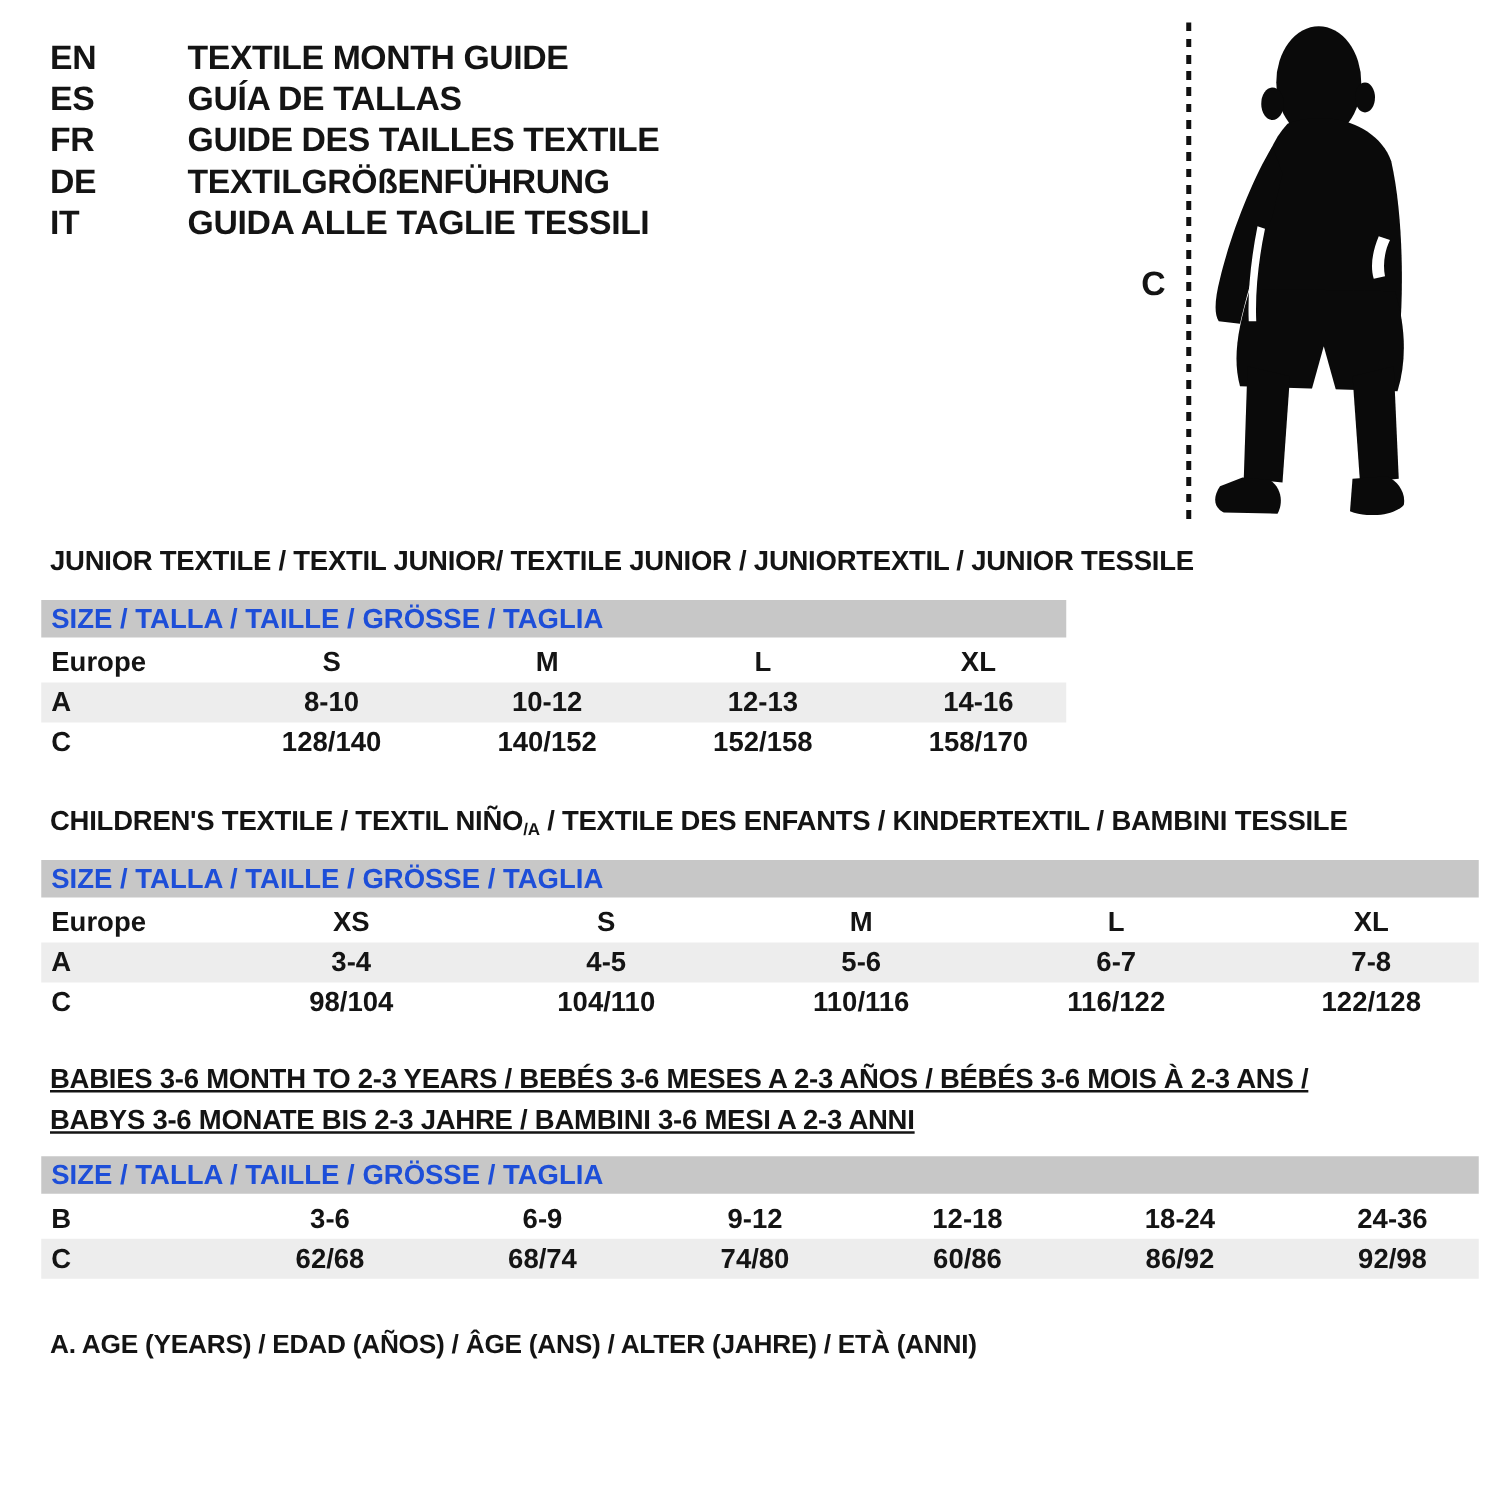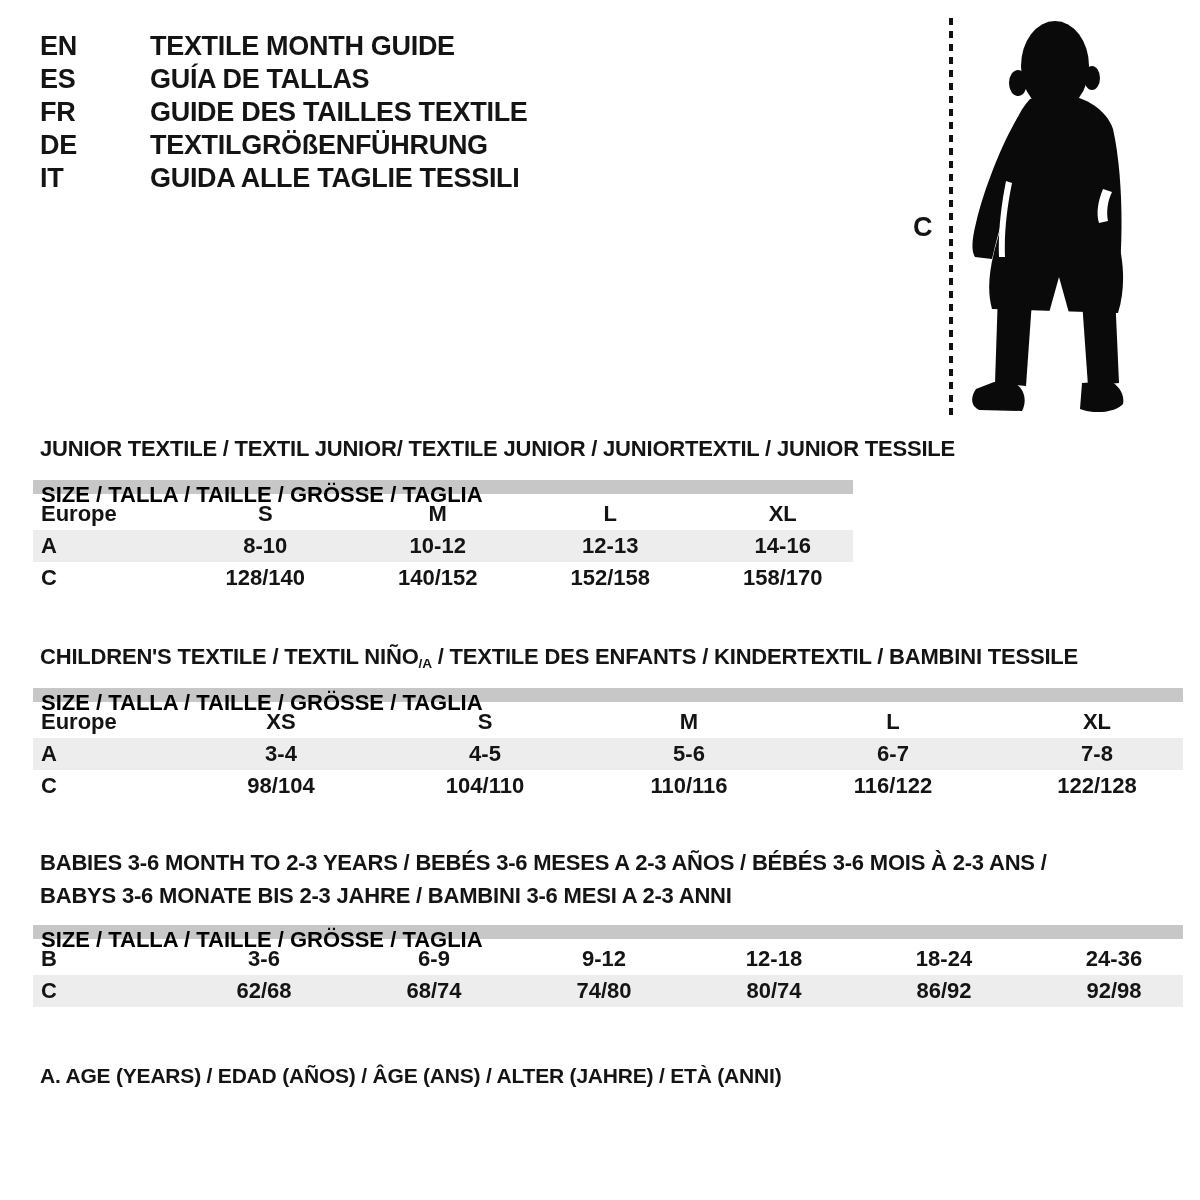--- a/index.html
+++ b/index.html
@@ -23,30 +23,30 @@
   .dash-line{
     position:absolute;left:44px;top:2px;width:4px;height:398px;
     background:repeating-linear-gradient(to bottom,#101010 0 7px,transparent 7px 13px);
   }
   .baby-svg{position:absolute;left:65px;top:4px;width:160px;height:392px;}
 
   
   .sec-title{font-size:22px;letter-spacing:-0.2px;white-space:nowrap;}
   .junior-title{left:40px;top:436px;}
   .children-title{left:40px;top:644px;}
-  .babies-title{left:40px;top:846px;line-height:33px;}
+  .babies-title{left:40px;top:846px;line-height:33px;text-decoration:underline;}
   .subscript{font-size:0.62em;position:relative;top:0.28em;}
 
   
   .tbl{font-size:22px;}
   .tbl-junior{left:33px;top:480px;width:820px;}
   .tbl-children{left:33px;top:688px;width:1150px;}
   .tbl-babies{left:33px;top:925px;width:1150px;}
   .size-bar{
-    height:14px;line-height:30px;background:#c7c7c7;color:#000000;
+    height:30px;line-height:30px;background:#c7c7c7;color:#1d4ed8;
     padding-left:8px;margin-bottom:4px;white-space:nowrap;
   }
   .trow{display:grid;height:32px;align-items:center;gap:32px;}
   .cols4{grid-template-columns:130px repeat(4,1fr);}
   .cols5{grid-template-columns:130px repeat(5,1fr);}
   .cols6{grid-template-columns:130px repeat(6,1fr);}
   .trow .lbl{padding-left:8px;text-align:left;}
   .trow .cell{text-align:center;}
   .tbody .trow:nth-child(2){background:#ededed;}
 
@@ -182,21 +182,21 @@
       <span class="cell">9-12</span>
       <span class="cell">12-18</span>
       <span class="cell">18-24</span>
       <span class="cell">24-36</span>
     </div>
     <div class="trow cols6">
       <span class="lbl">C</span>
       <span class="cell">62/68</span>
       <span class="cell">68/74</span>
       <span class="cell">74/80</span>
-      <span class="cell">80/74</span>
+      <span class="cell">60/86</span>
       <span class="cell">86/92</span>
       <span class="cell">92/98</span>
     </div>
   </div>
 </div>
 
 <div class="abs legend">
   <div>A. AGE (YEARS) / EDAD (AÑOS) / ÂGE (ANS) / ALTER (JAHRE) / ETÀ (ANNI)</div>
 </div>
 

